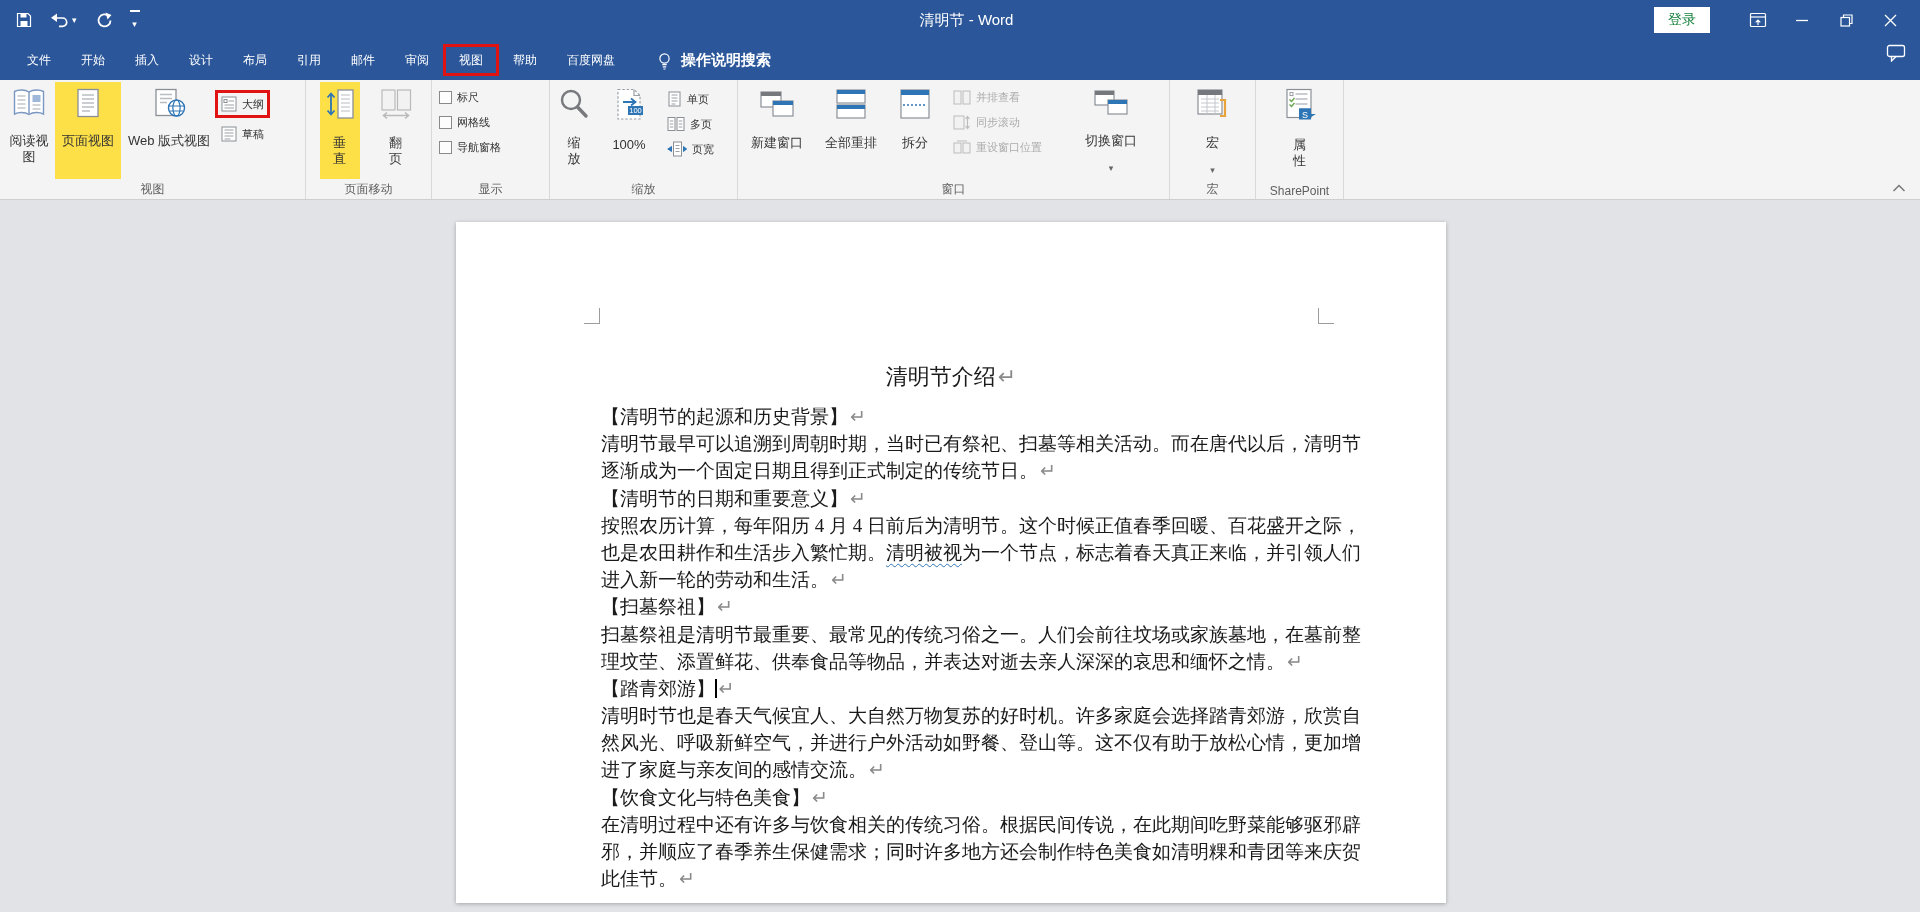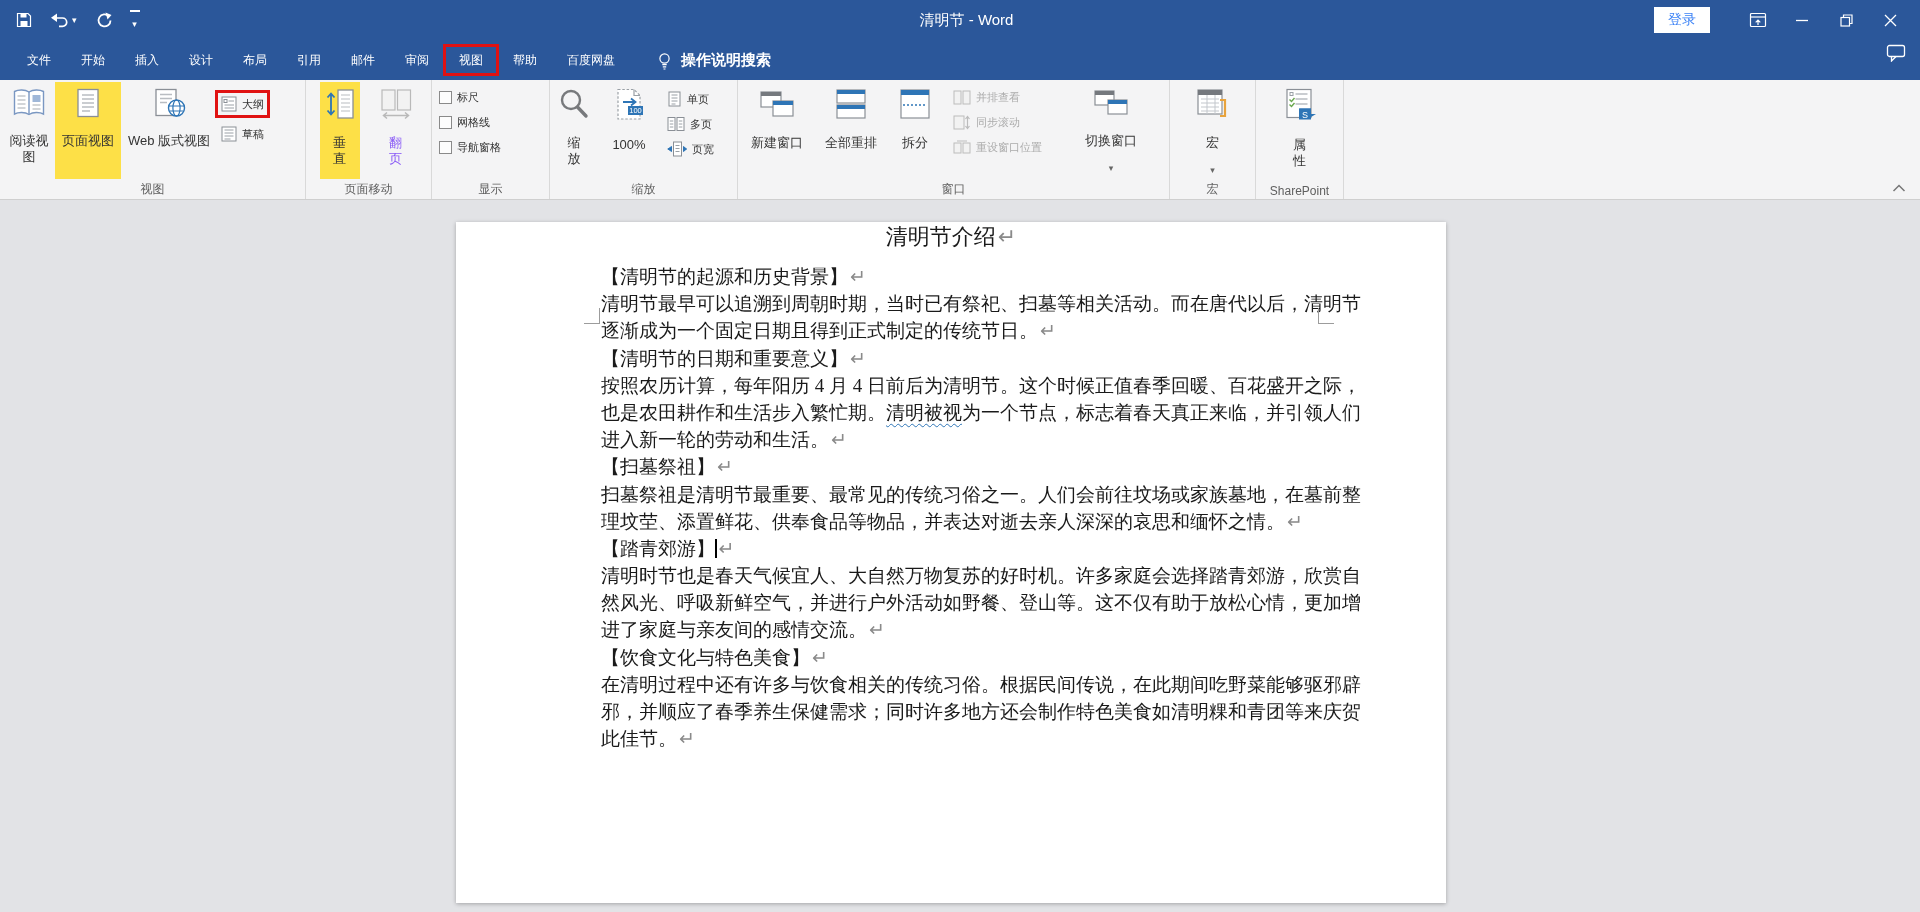--- a/index.html
+++ b/index.html
@@ -8,56 +8,56 @@
 
   
   .titlebar { height:40px; background:#2b579a; display:flex; align-items:center; color:#fff; position:relative; }
   .qat { display:flex; align-items:center; gap:18px; margin-left:16px; }
   .qat .qbtn { display:flex; align-items:center; gap:3px; cursor:default; }
   .caret { font-size:9px; line-height:9px; color:#fff; }
   .qat-custom { display:inline-block; text-align:center; }
   .qat-custom .bar { display:block; width:10px; border-top:2px solid #fff; margin:0 auto 1px; }
   .win-title { position:absolute; left:13px; right:0; text-align:center; font-size:15px; pointer-events:none; }
   .tb-right { margin-left:auto; display:flex; align-items:center; height:100%; }
-  .signin { background:#fff; color:#3b82f6; font-size:14px; padding:4px 14px; margin-right:26px; border:none; cursor:pointer; }
+  .signin { background:#fff; color:#15803d; font-size:14px; padding:4px 14px; margin-right:26px; border:none; cursor:pointer; }
   .winctl { width:44px; height:40px; display:flex; align-items:center; justify-content:center; }
   .winctl.close { margin-right:8px; }
 
   
   .menubar { height:40px; background:#2b579a; display:flex; align-items:center; padding-left:12px; position:relative; }
   .menu-tabs { display:flex; align-items:center; height:100%; }
   .tab { color:#fff; font-size:12px; height:30px; line-height:30px; padding:0 15px; cursor:pointer; }
   .tab.hl { outline:3px solid #e01212; outline-offset:-2px; }
   .tellme { display:flex; align-items:flex-end; gap:8px; margin-left:26px; color:#fff; font-size:15px;font-weight:bold; }
   .menubar-right { position:absolute; right:14px; top:4px; }
 
   
   .ribbon { height:120px; background:#f4f4f5; border-bottom:1px solid #cfcfcf; display:flex; position:relative; }
   .rgroup { position:relative; border-right:1px solid #d9d9d9; padding-bottom:18px; flex:0 0 auto; }
   .rgroup-content { display:flex; align-items:stretch; height:100%; padding:2px 3px; }
   .rgroup-label { position:absolute; bottom:1px; left:0; right:0; text-align:center; font-size:12px; color:#5f5f5f; }
   .bigbtn { display:flex; flex-direction:column; align-items:center; padding:6px 5px 2px; gap:15px; font-size:13px; color:#333; cursor:pointer; }
   .bigbtn .lbl { text-align:center; line-height:1.25; }
   .bigbtn.sel { background:#fde047; }
-  .bigbtn.dis { color:#8b5cf6; cursor:default; }
+  .bigbtn.dis { color:#404040; cursor:default; }
   .vlbl { width:16px; word-break:break-all; text-align:center; line-height:17px; }
   .smallcol { display:flex; flex-direction:column; justify-content:flex-start; gap:7px; padding:10px 4px 0; }
   .smallbtn { display:flex; align-items:center; gap:5px; font-size:11px; color:#333; white-space:nowrap; cursor:pointer; }
   .smallbtn.dis { color:#ababab; cursor:default;text-align:center; }
   .redbox { outline:3px solid #e01212; outline-offset:3px; }
   .chk { width:13px; height:13px; border:1px solid #8a8a8a; background:#fdfdfd; display:inline-block; }
   .collapse-ribbon { position:absolute; right:14px; bottom:6px; cursor:pointer; }
 
   
   .docarea { height:712px; position:relative; background:#e2e3e6; }
   .page { position:absolute; left:456px; top:22px; width:990px; height:681px; background:#fff; box-shadow:0 1px 4px rgba(0,0,0,.28); }
   .cropmark { position:absolute; width:16px; height:16px; }
   .cropmark.tl { left:128px; top:86px; border-right:1px solid #9c9c9c; border-bottom:1px solid #9c9c9c; }
   .cropmark.tr { right:112px; top:86px; border-left:1px solid #9c9c9c; border-bottom:1px solid #9c9c9c; }
-  .doc-title { text-align:center; font-family:"Liberation Serif", serif; font-size:22px; color:#1a1a1a; }
+  .doc-title { margin-top:140px; text-align:center; font-family:"Liberation Serif", serif; font-size:22px; color:#1a1a1a; }
   .doc-body { margin:12px 128px 0 145px; font-family:"Liberation Serif", serif; font-size:19px; color:#1a1a1a; }
   .doc-line { height:27.2px; white-space:nowrap; }
   .pmark { color:#8a8a8a; margin-left:2px; }
   .wavy { text-decoration:underline; text-decoration-style:wavy; text-decoration-color:#2e75b6; text-decoration-thickness:1px; text-underline-offset:4px; }
   .textcaret { display:inline-block; width:1.5px; height:19px; background:#000; vertical-align:-3px; }
 
   svg { display:block; }
 </style>
 </head>
 <body>

